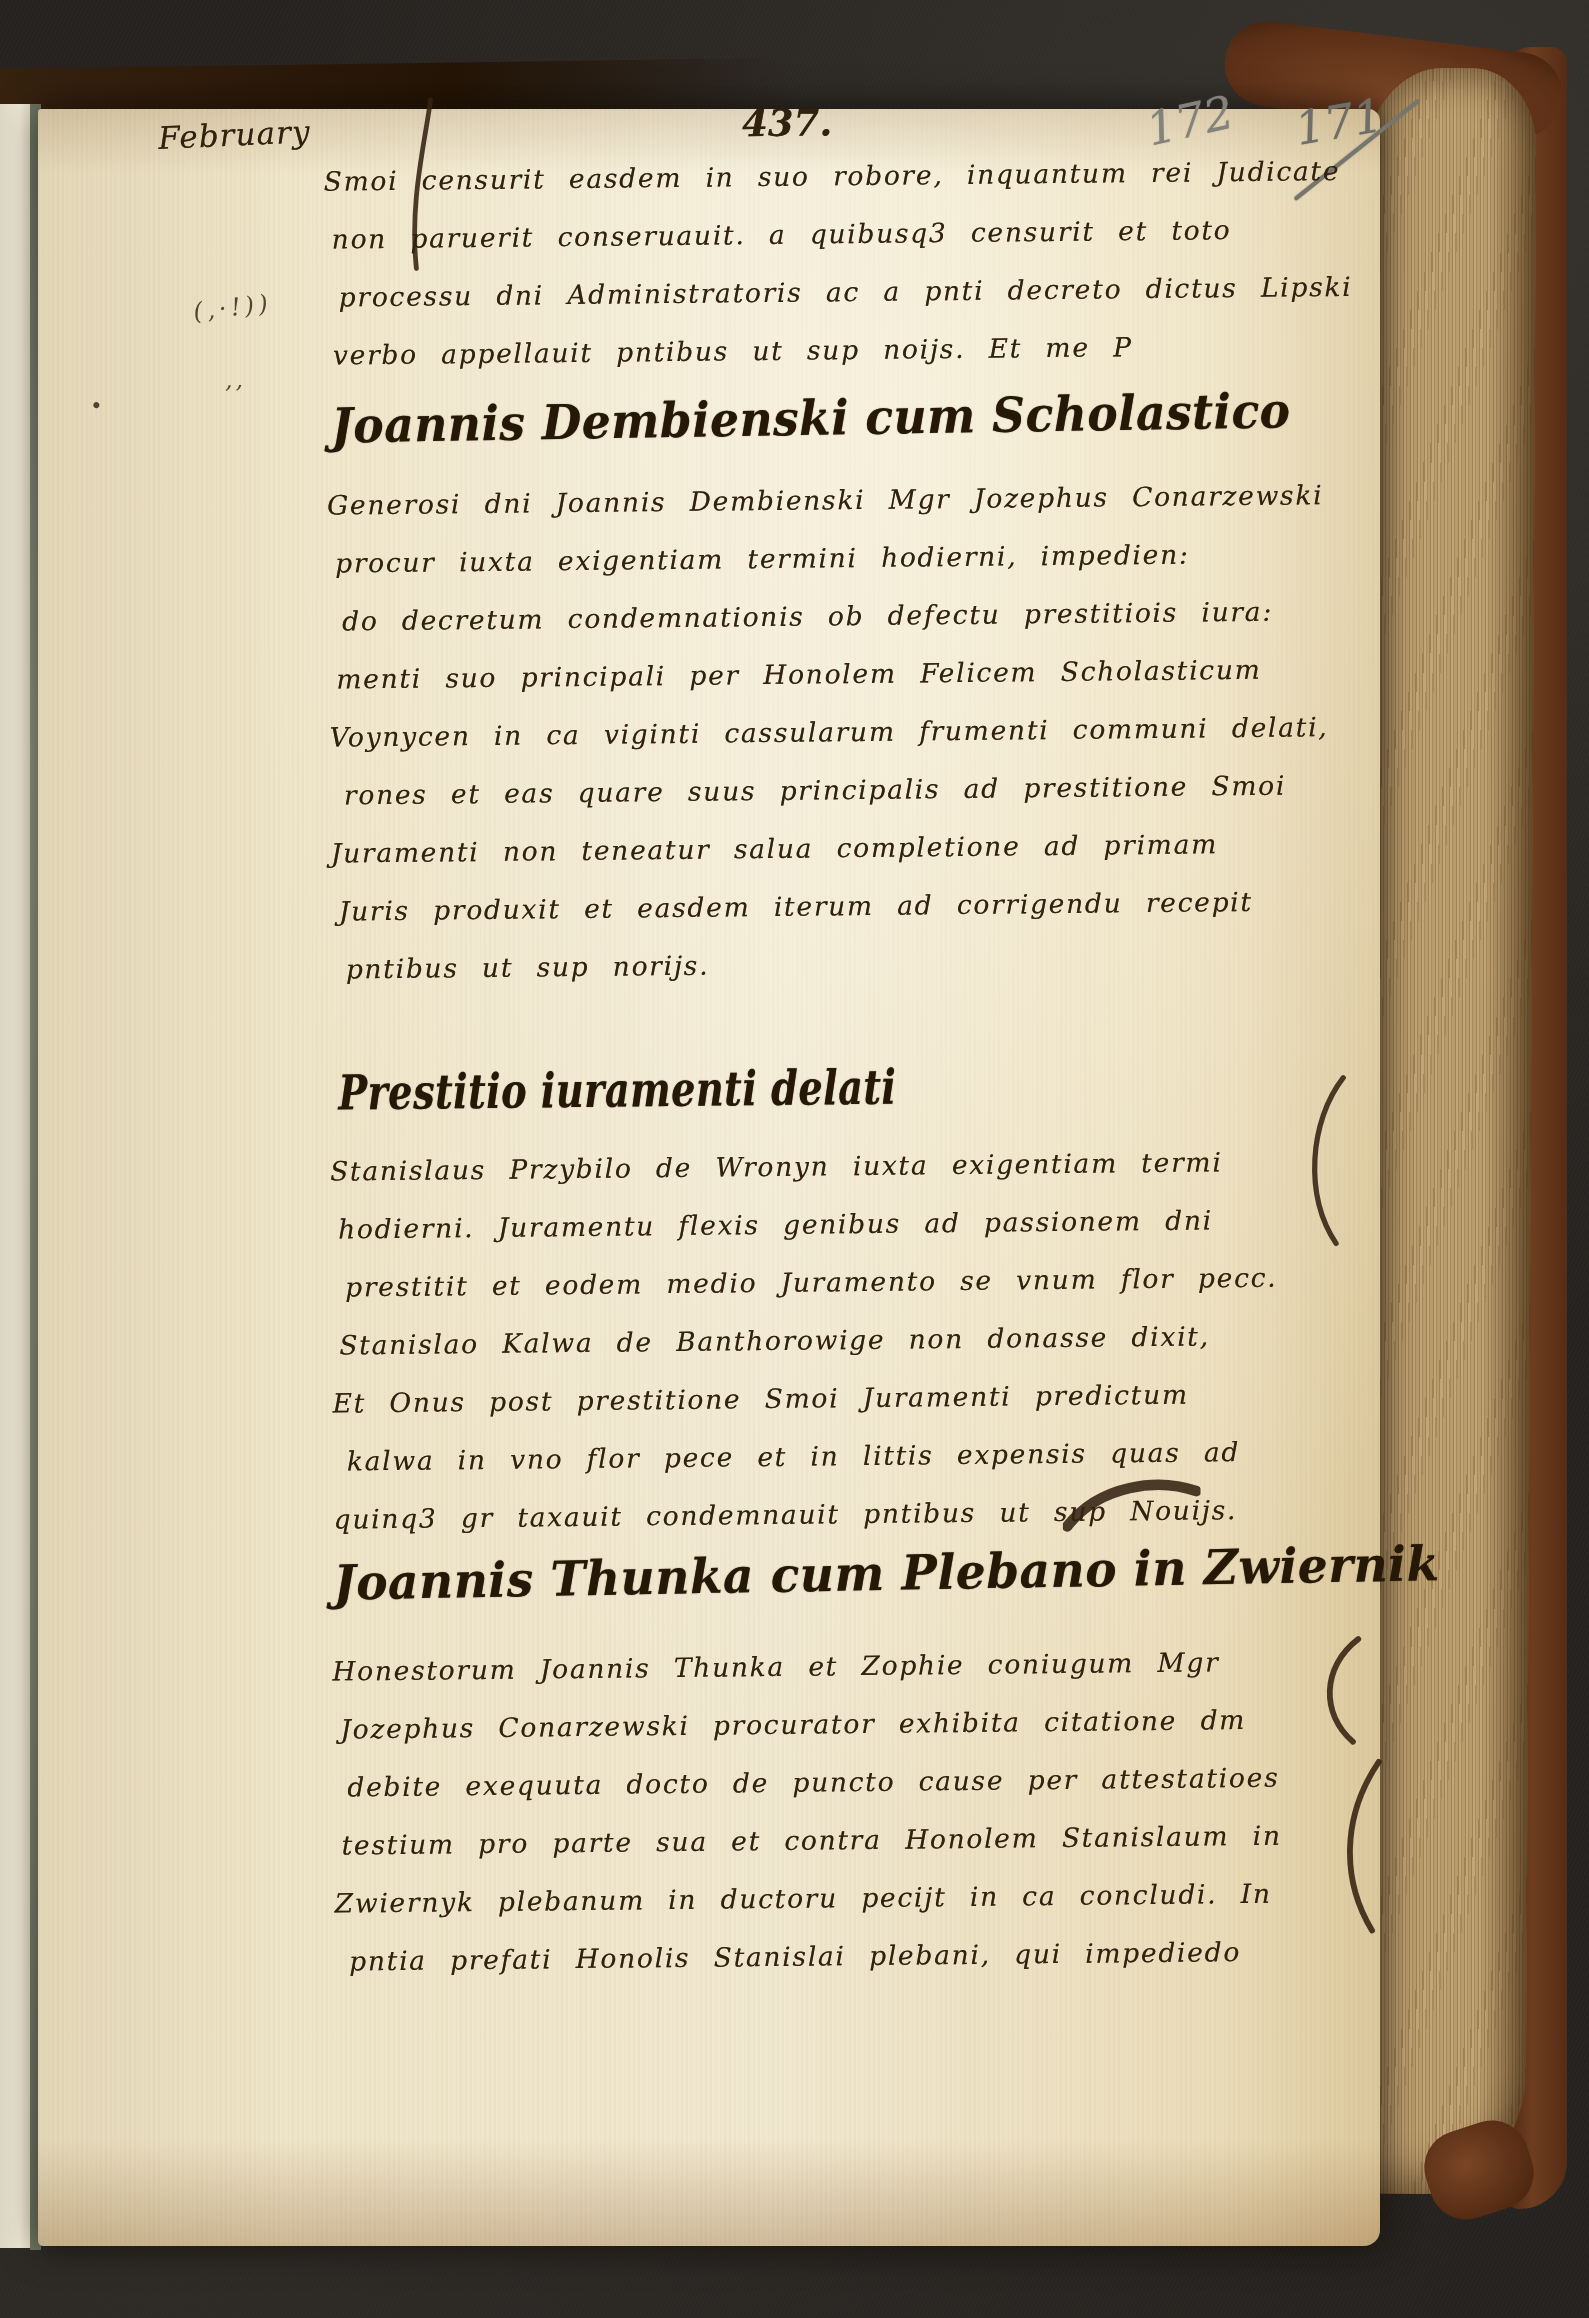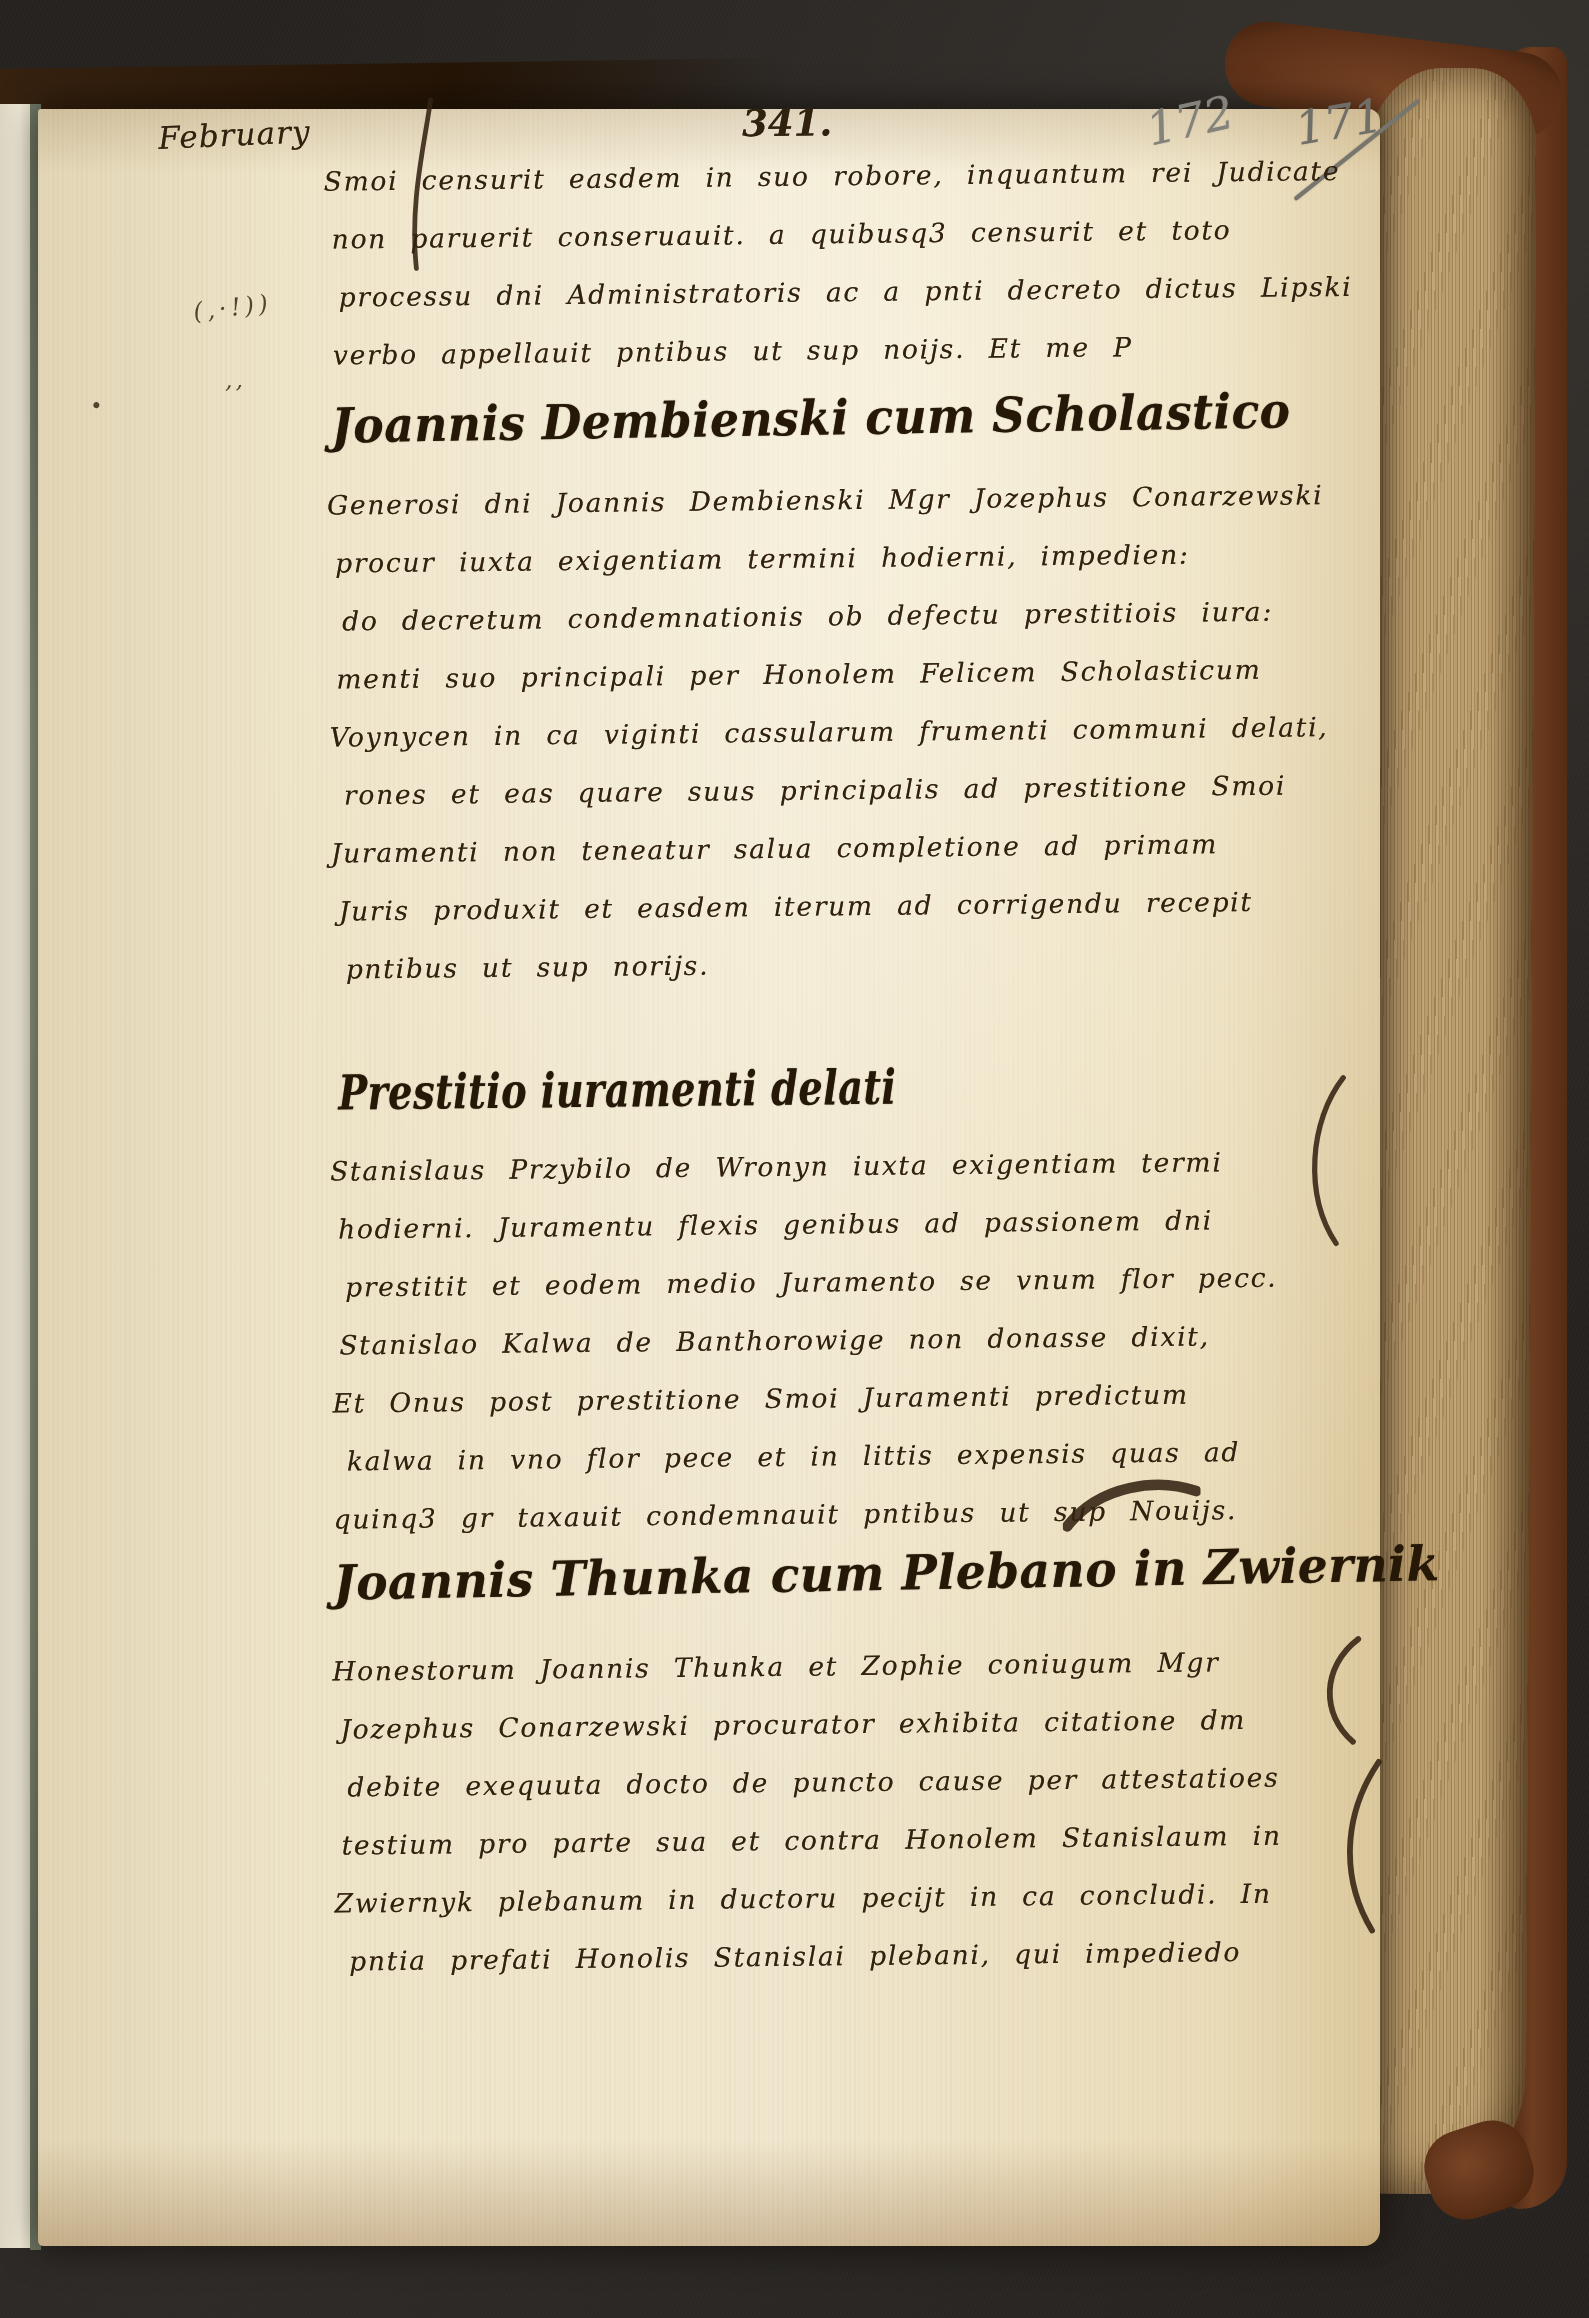--- a/index.html
+++ b/index.html
@@ -99,21 +99,21 @@
 
   <div class="page">
     <div class="content">
 
       <div class="ink month">February</div>
       <div class="flourish" style="left:365px;top:-13.8px">
         <svg width="32" height="175" viewBox="0 0 60 330">
             <path d="M52 6 C40 90, 10 200, 22 324" stroke-width="9"></path>
           </svg>
       </div>
-      <div class="ink pageno">341.</div>
+      <div class="ink pageno">437.</div>
       <div class="pencil p172">172</div>
       <div class="pencil p171">171</div>
       <div class="strike"></div>
 
       <div class="margin-mark mm1">(,·!))</div>
       <div class="margin-mark mm2">‚‚</div>
       <div class="margin-mark mm3">•</div>
 
       <div class="para p1 ink">
         <div class="line">Smoi censurit easdem in suo robore, inquantum rei Judicate</div>

